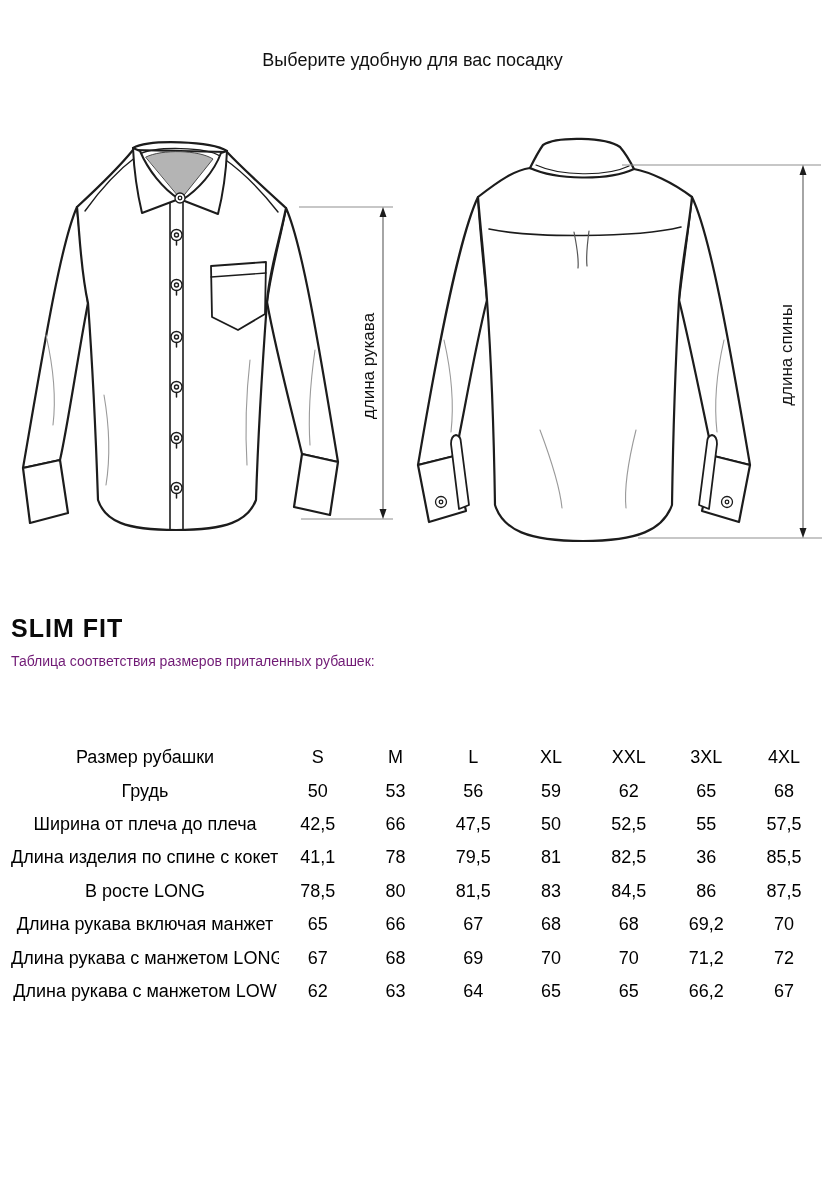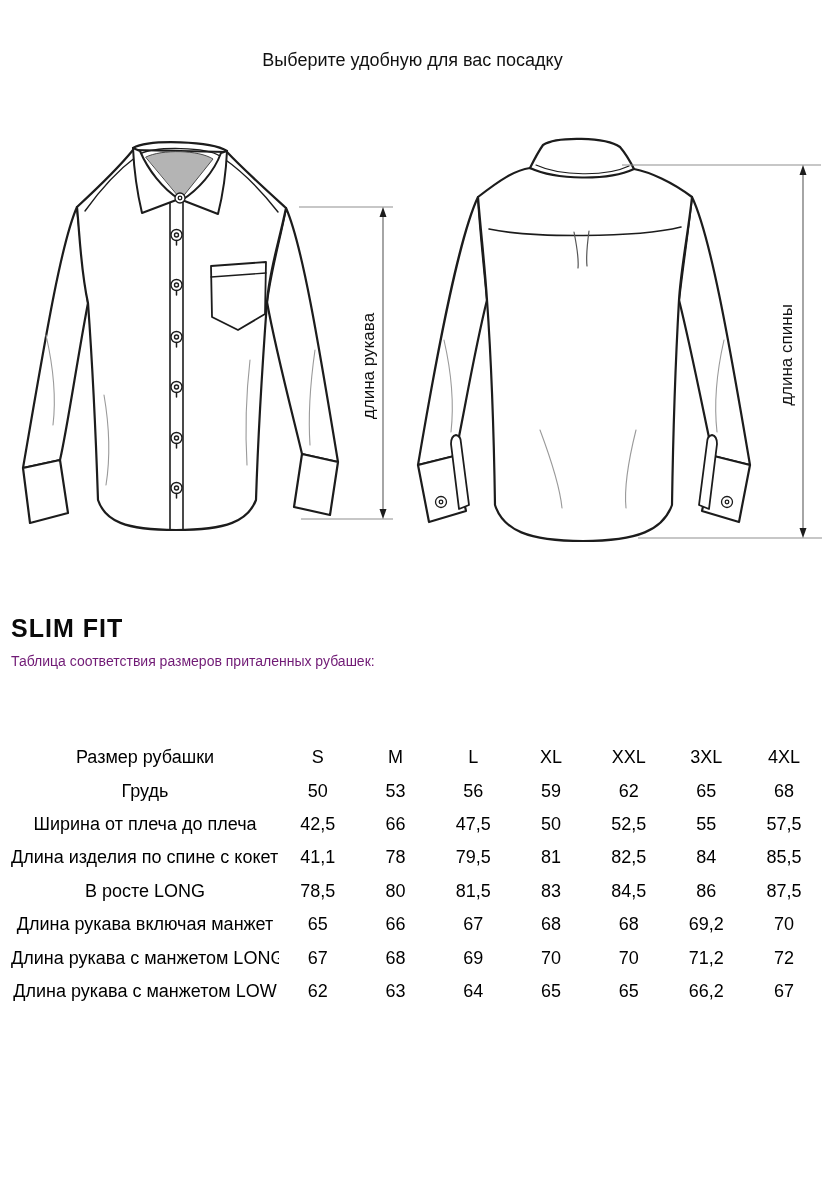--- a/index.html
+++ b/index.html
@@ -224,21 +224,21 @@
           <td class="val">55</td>
           <td class="val">57,5</td>
         </tr>
         <tr>
           <td class="lbl">Длина изделия по спине с кокеткой</td>
           <td class="val">41,1</td>
           <td class="val">78</td>
           <td class="val">79,5</td>
           <td class="val">81</td>
           <td class="val">82,5</td>
-          <td class="val">84</td>
+          <td class="val">36</td>
           <td class="val">85,5</td>
         </tr>
         <tr>
           <td class="lbl">В росте LONG</td>
           <td class="val">78,5</td>
           <td class="val">80</td>
           <td class="val">81,5</td>
           <td class="val">83</td>
           <td class="val">84,5</td>
           <td class="val">86</td>

